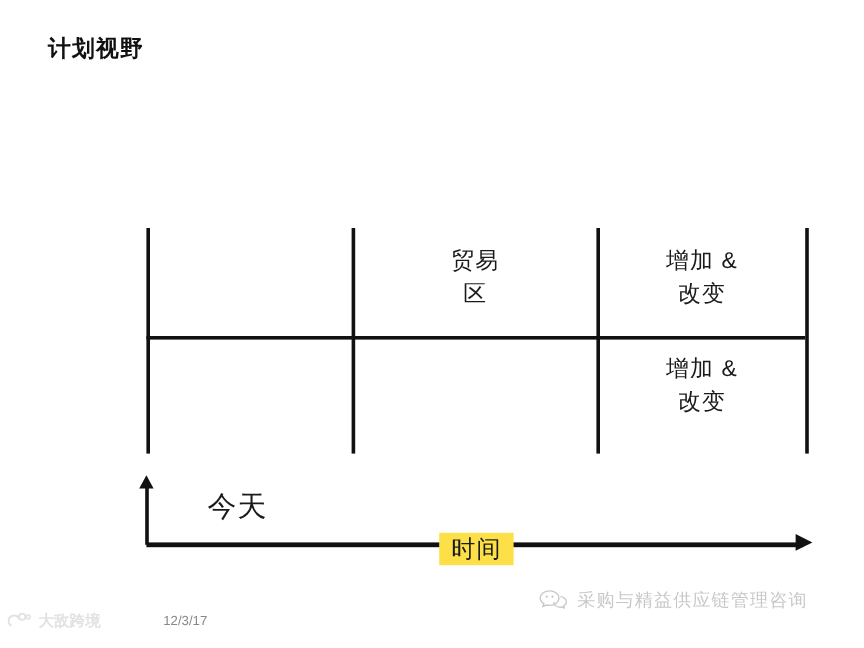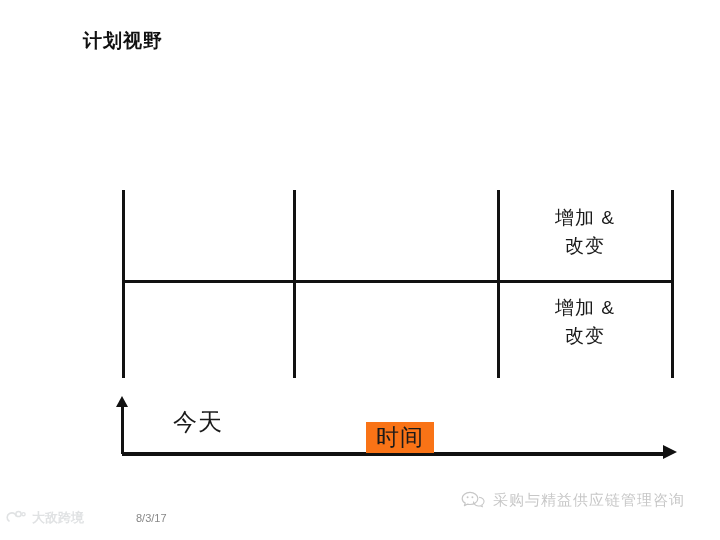--- a/index.html
+++ b/index.html
@@ -24,21 +24,20 @@
   
   .slide-title {
     position: absolute;
     left: 40px;
     top: 28px;
     font-size: 19px;
     font-weight: bold;
     letter-spacing: 1px;
     color: #111111;
     white-space: nowrap;
-    margin-left: 43px;
   }
 
   
   .slide-subtitle {
     position: absolute;
     left: 320px;
     top: 93px;
     font-size: 21px;
     font-weight: normal;
     letter-spacing: 1px;
@@ -108,24 +107,24 @@
     width: 0;
     height: 0;
     border-top: 7px solid transparent;
     border-bottom: 7px solid transparent;
     border-left: 14px solid #111111;
   }
   
   .axis-h-label {
     position: absolute;
     left: 366px;
-    top: 422px;
+    top: 444px;
     padding: 0 10px;
-    background: #f97316;
-    font-size: 23px;
+    background: #fde047;
+    font-size: 20px;
     letter-spacing: 1px;
     color: #1a1a1a;
     white-space: nowrap;
   }
 
   .axis-v-line {
     position: absolute;
     left: 121px;
     top: 404px;
     width: 0;
@@ -179,21 +178,21 @@
   .watermark-left .wm-text {
     font-size: 13px;
     font-weight: bold;
     color: #9aa0a6;
     letter-spacing: 0px;
     white-space: nowrap;
   }
 
   .brand {
     position: absolute;
-    left: 460px;
+    left: 448px;
     top: 489px;
     display: flex;
     align-items: center;
     gap: 7px;
     opacity: 0.38;
   }
   .brand-icon {
     width: 26px;
     height: 22px;
     flex: none;
@@ -214,37 +213,39 @@
 
 
   <div class="matrix">
 
     <div class="matrix-rule-v v0"></div>
     <div class="matrix-rule-v v1"></div>
     <div class="matrix-rule-v v2"></div>
     <div class="matrix-rule-v v3"></div>
     <div class="matrix-rule-h"></div>
 
+    <div class="matrix-cell cell-r0c1">贸易
+区</div>
     <div class="matrix-cell cell-r0c2">增加 &amp;
 改变</div>
 
     <div class="matrix-cell cell-r1c1"></div>
     <div class="matrix-cell cell-r1c2">增加 &amp;
 改变</div>
   </div>
 
   <div class="axis-v-arrow"></div>
   <div class="axis-v-line"></div>
   <div class="axis-today-label">今天</div>
 
   <div class="axis-h-line"></div>
   <div class="axis-h-arrow"></div>
   <div class="axis-h-label">时间</div>
 
-  <div class="footer-date">8/3/17</div>
+  <div class="footer-date">12/3/17</div>
 
   <div class="watermark-left">
     <span class="wm-mark">
       <svg width="22" height="16" viewBox="0 0 22 16" aria-hidden="true">
         <path d="M3 11 C0.5 9.5 0.5 5 3.5 3.5 C6 2.2 9.5 3 10 5.8" fill="none" stroke="#9aa0a6" stroke-width="1.6" stroke-linecap="round"></path>
         <circle cx="12.5" cy="4" r="2.6" fill="none" stroke="#9aa0a6" stroke-width="1.5"></circle>
         <circle cx="17.5" cy="4.2" r="1.6" fill="none" stroke="#9aa0a6" stroke-width="1.4"></circle>
       </svg>
     </span>
     <span class="wm-text">大敌跨境</span>

